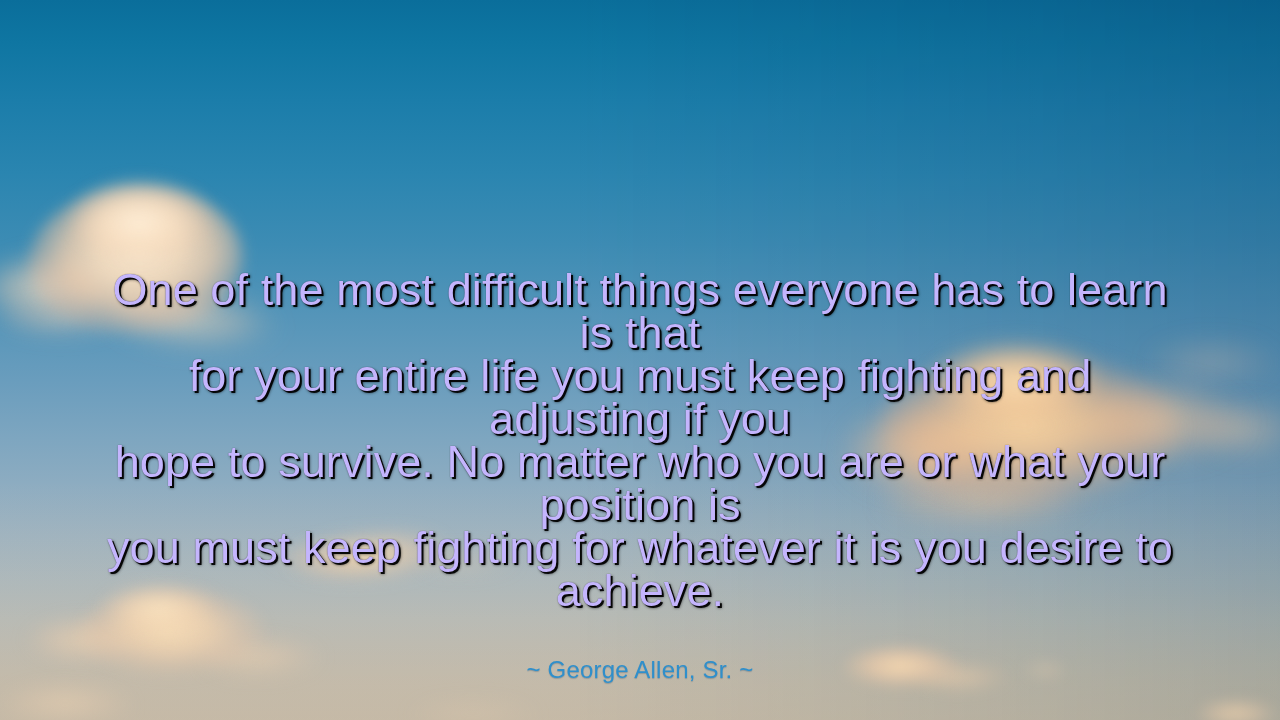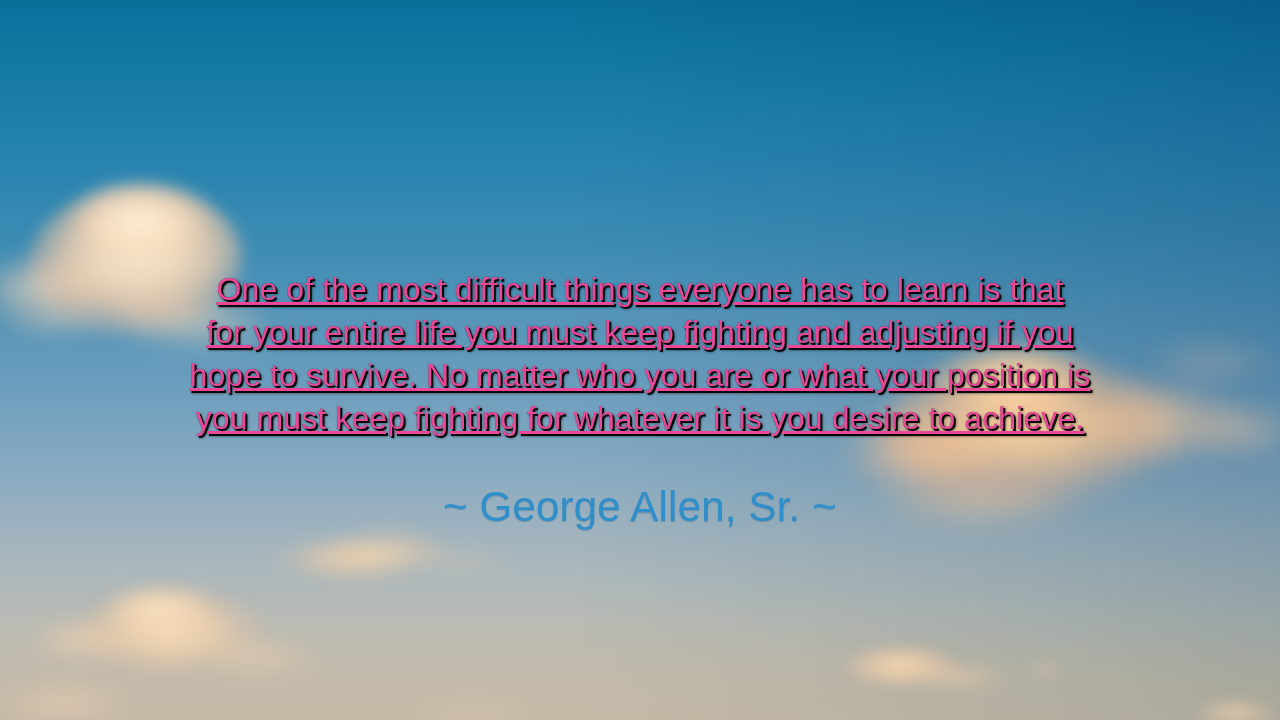--- a/index.html
+++ b/index.html
@@ -330,37 +330,36 @@
     position: absolute;
     left: 0;
     right: 0;
     top: 268px;
     text-align: center;
     pointer-events: none;
   }
   .quote-text {
     margin: 0 auto;
     width: 1072px;
-    color: #ec4899;
-    font-size: 32px;
+    color: #c4b5fd;
+    font-size: 45px;
     line-height: 43px;
     letter-spacing: 0.1px;
     text-shadow:
       2px 2px 0 rgba(0,0,0,0.92),
       2px 2px 3px rgba(0,0,0,0.65),
       0 0 1px rgba(0,0,0,0.55);
     white-space: pre-line;
-    text-decoration: underline;
   }
   .attribution {
-    margin: 16px auto;
+    margin: 7px auto;
     padding-top: 31px;
     width: 1072px;
     color: #2f8fcb;
-    font-size: 42px;
+    font-size: 24px;
     line-height: 40px;
     letter-spacing: 0.2px;
     text-shadow: 0 1px 1px rgba(20,70,110,0.28);
   }
 </style>
 </head>
 <body>
 
 <div id="stage">
 

